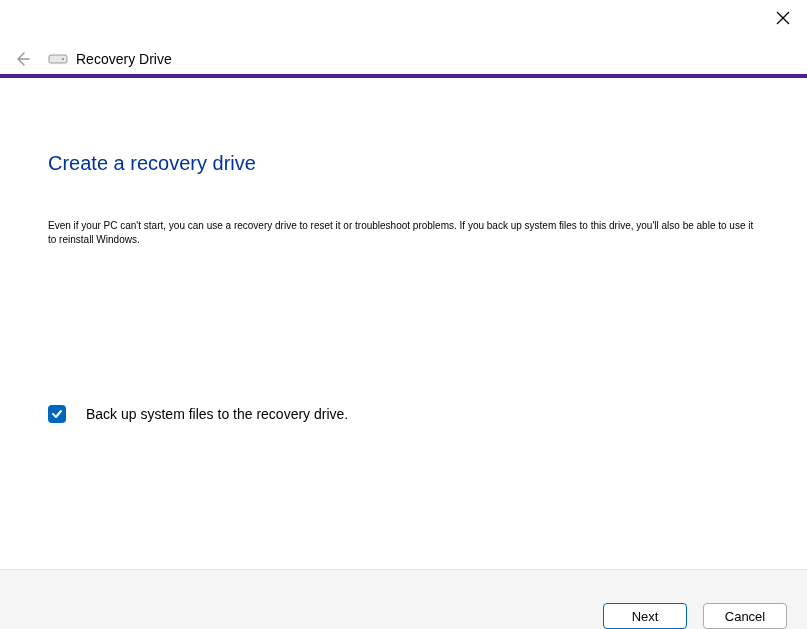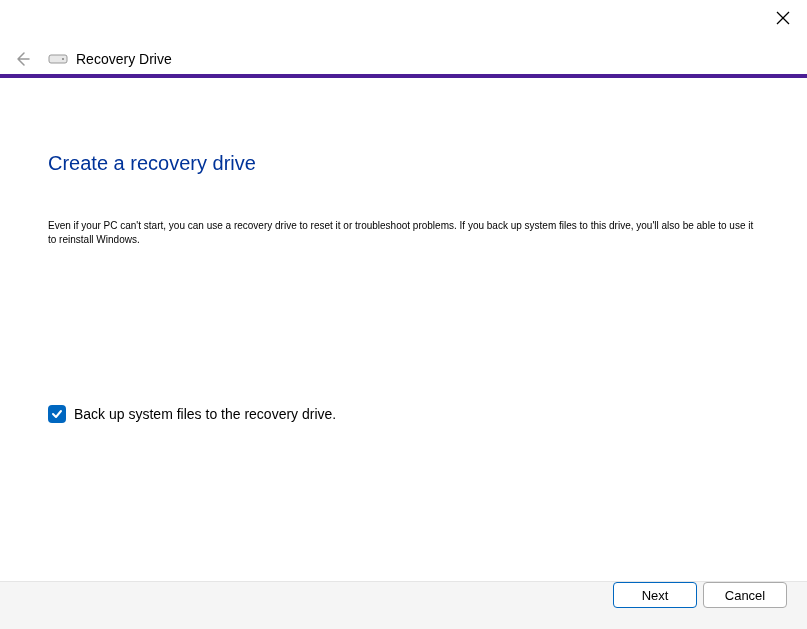--- a/index.html
+++ b/index.html
@@ -77,20 +77,21 @@
     .description {
       font-size: 10px;
       color: #000;
       line-height: 1.4;
       max-width: 720px;
     }
     .checkbox-row {
       margin-top: 158px;
       display: flex;
       align-items: center;
+      gap: 12px;
     }
     .checkbox {
       width: 18px;
       height: 18px;
       border-radius: 4px;
       background: #0067c0;
       display: flex;
       align-items: center;
       justify-content: center;
       margin-right: 8px;
@@ -99,28 +100,28 @@
     .checkbox svg { width: 12px; height: 12px; }
     .checkbox-label {
       font-size: 14px;
       color: #000;
     }
     .footer {
       position: absolute;
       bottom: 0;
       left: 0;
       right: 0;
-      height: 48px;
+      height: 60px;
       background: #f5f5f5;
       border-top: 1px solid #e5e5e5;
       display: flex;
-      align-items: flex-start;
+      align-items: flex-end;
       justify-content: flex-end;
       padding-right: 20px;
-      gap: 6px;
+      gap: 16px;
     }
     .btn {
       min-width: 84px;
       height: 26px;
       border: 1px solid #aaa;
       border-radius: 4px;
       background: #fff;
       font-size: 13px;
       color: #000;
       cursor: pointer;

